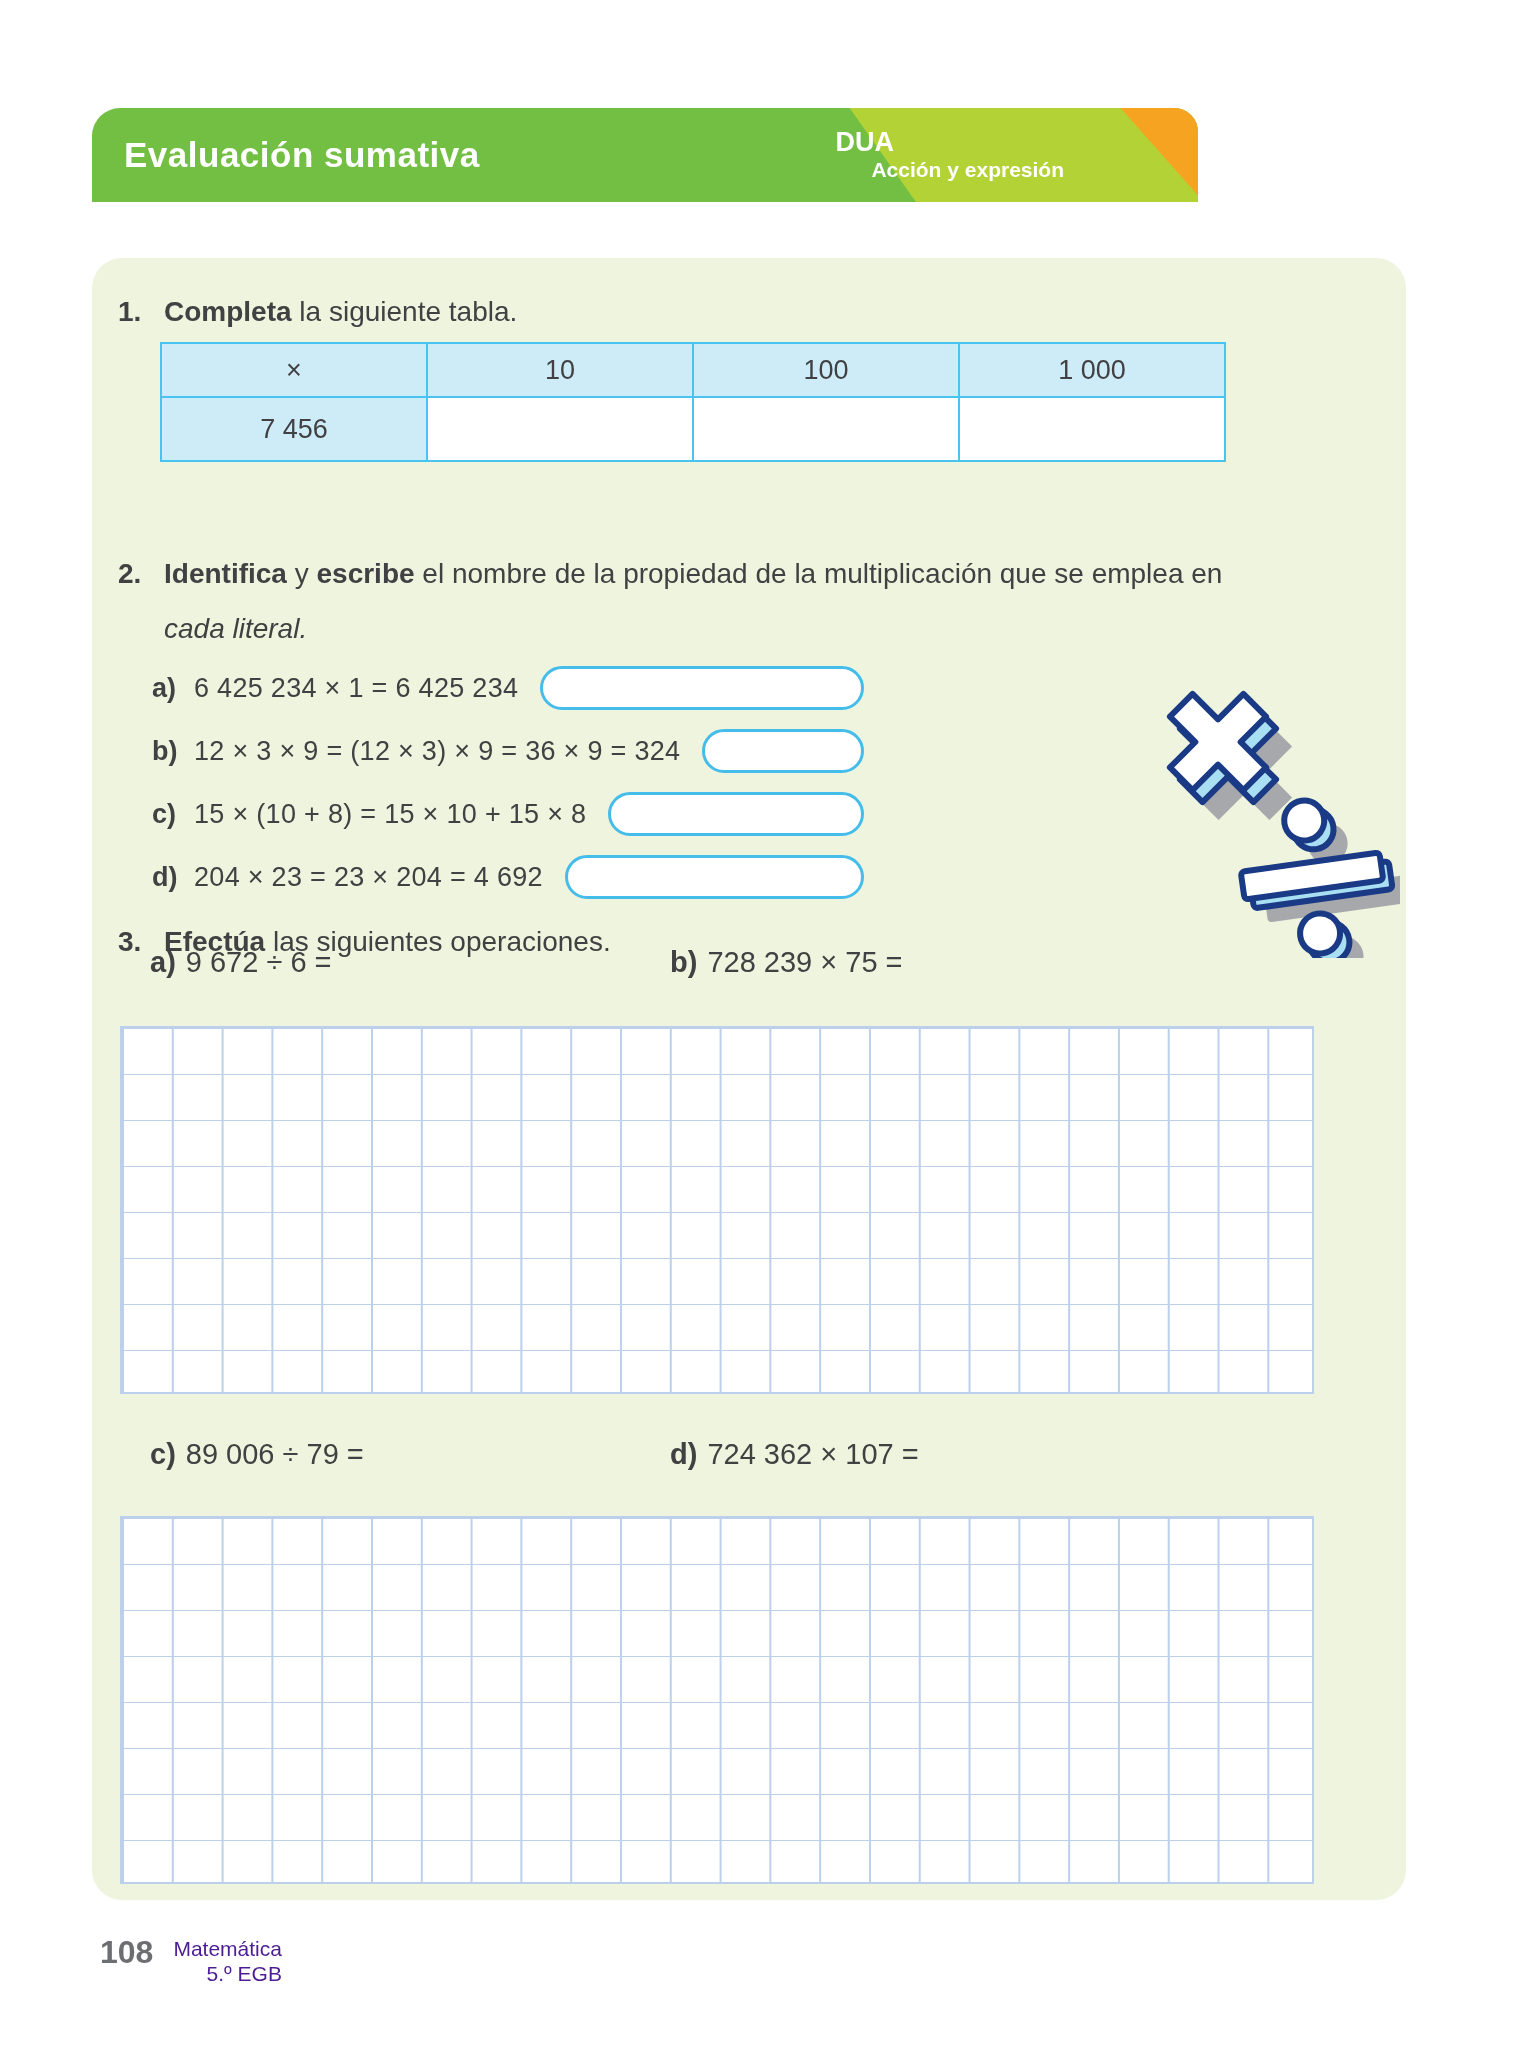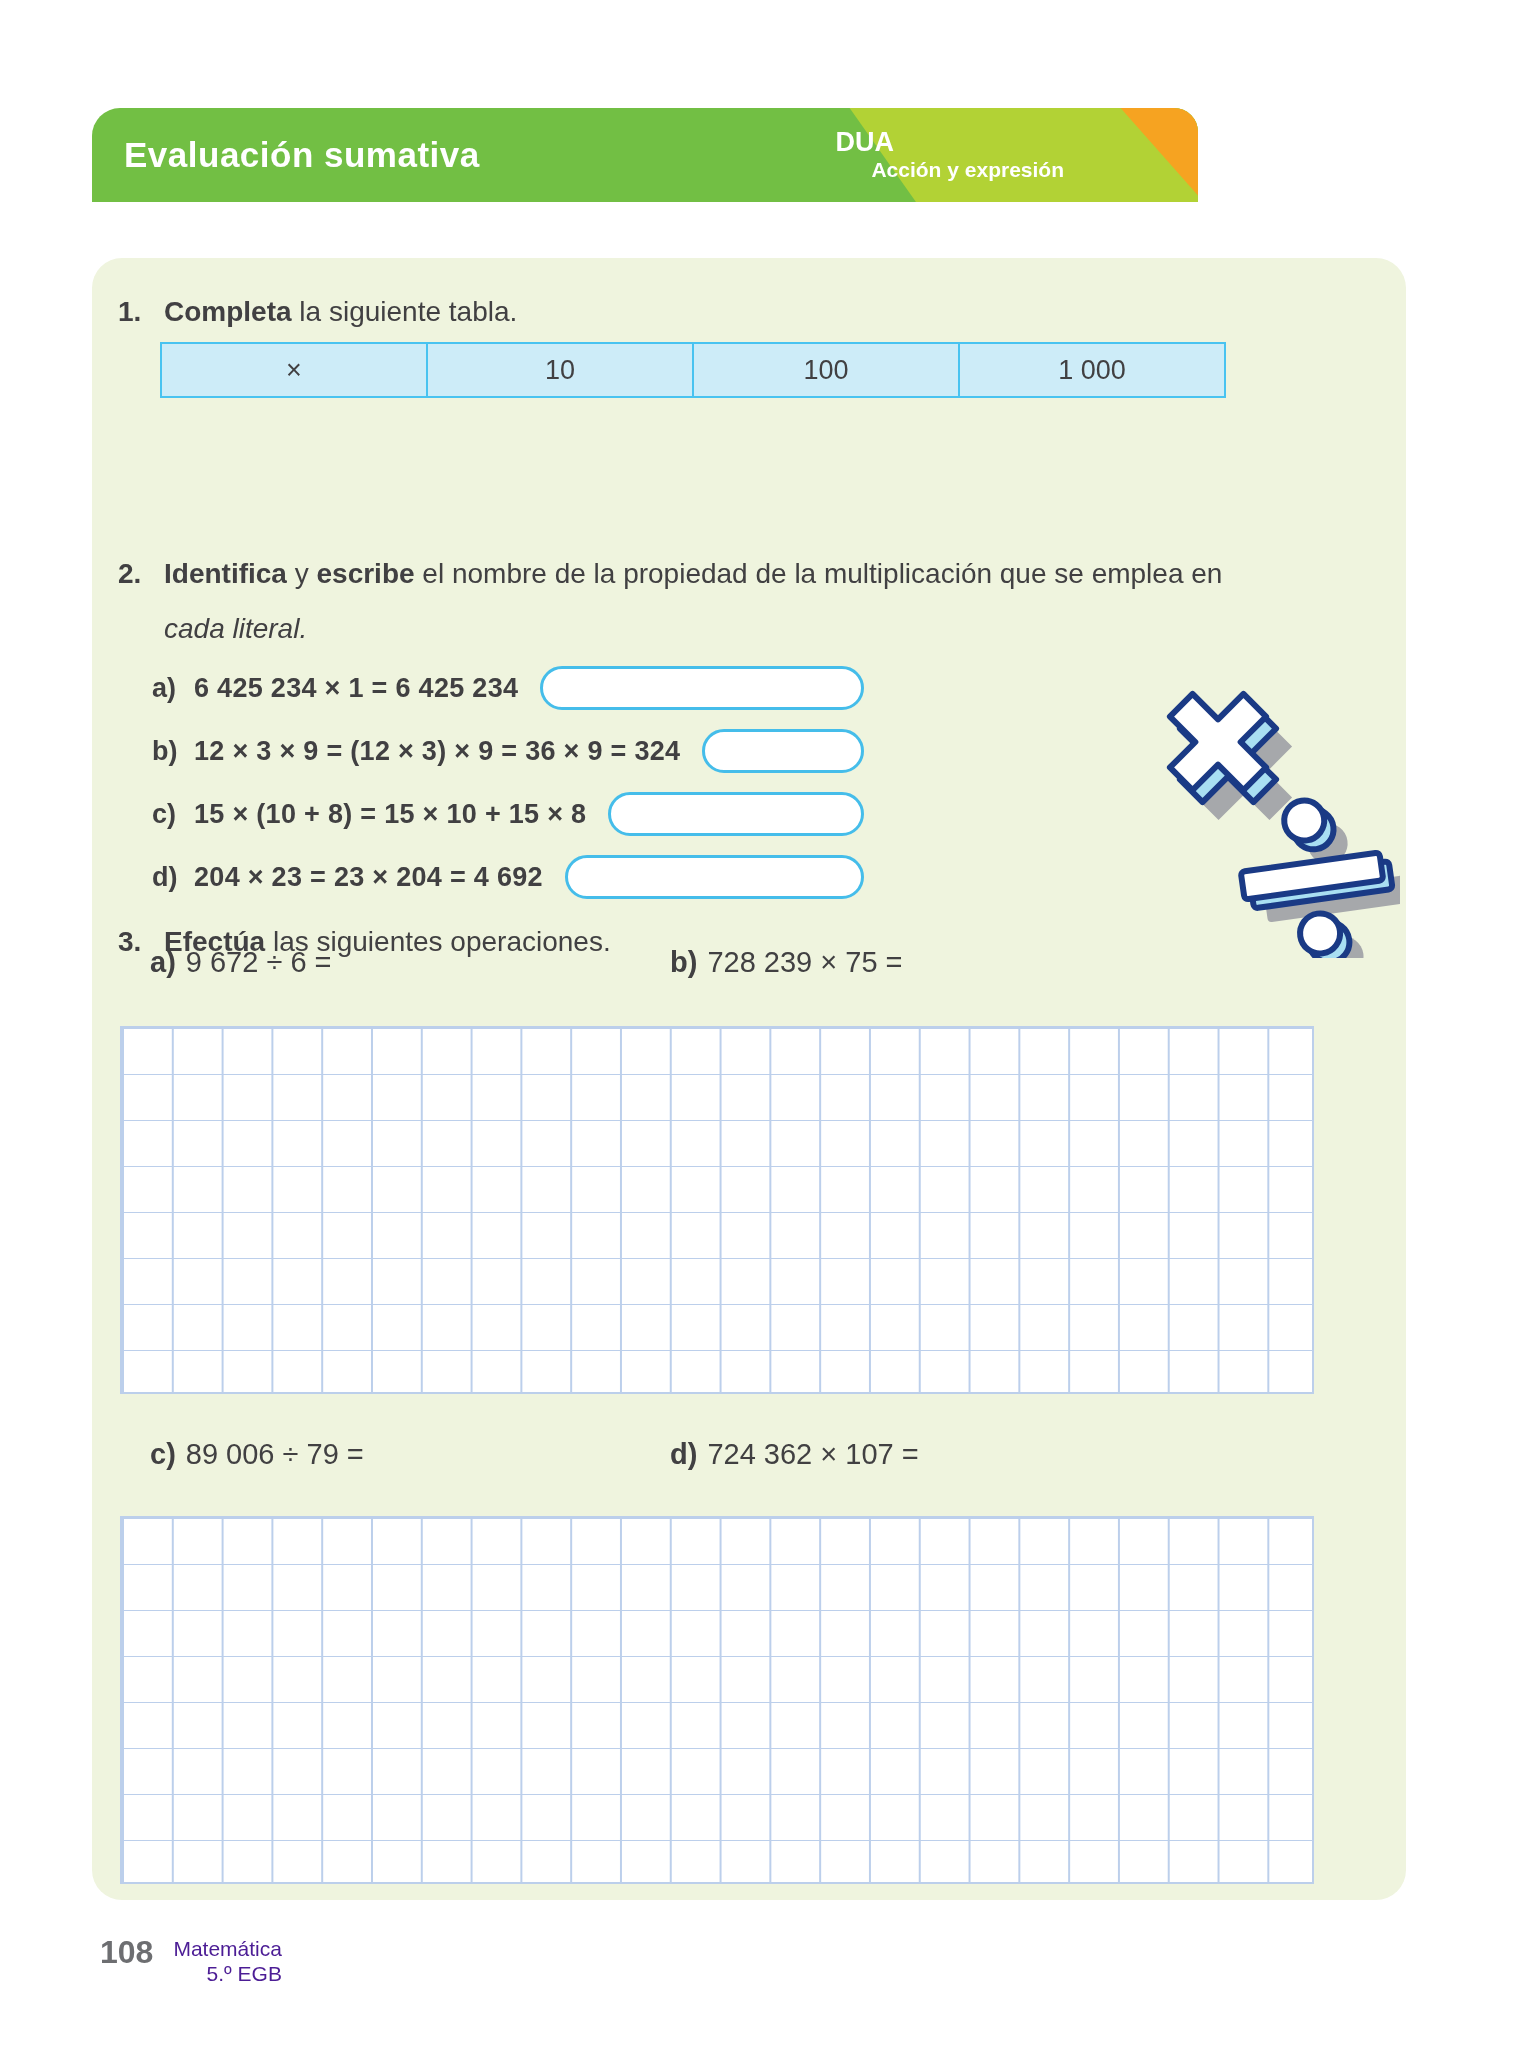--- a/index.html
+++ b/index.html
@@ -37,21 +37,21 @@
   .mult-table th { background:#cdecf8; height:54px; }
   .mult-table td { background:#ffffff; height:64px; }
   .mult-table td.rowlabel { background:#cdecf8; }
 
   
   .ex2-head { left:26px; top:300px; }
   .ex2-line2 { margin-top:23px;font-style:italic; }
   .ex2-items { position:absolute; left:60px; top:406px; width:712px; }
   .prop-item { display:flex; align-items:center; height:48px; margin-bottom:15px; }
   .item-label { font-weight:bold; font-size:27px; min-width:42px; }
-  .item-expr { font-size:27px; letter-spacing:.3px; white-space:nowrap;font-weight:bold; }
+  .item-expr { font-size:27px; letter-spacing:.3px; white-space:nowrap; }
   .answer-pill { flex:1; height:44px; margin-left:22px; min-width:120px;
     background:#ffffff; border:3px solid #45bdea; border-radius:24px; }
 
   
   .decoration { position:absolute; left:1048px; top:400px; width:260px; height:300px; }
 
   
   .ex3-head { left:26px; top:668px; }
   .op-row { position:absolute; left:58px; display:flex; font-size:29px; white-space:nowrap; }
   .op-row .op { display:flex; gap:10px; }
@@ -94,20 +94,26 @@
     <span><span class="b">Completa</span><span> la siguiente tabla.</span></span>
   </div>
 
   <table class="mult-table">
     <tbody>
         <tr>
       <th>×</th>
       <th>10</th>
       <th>100</th>
       <th>1 000</th>
+    </tr>
+    <tr>
+      <td class="rowlabel">7 456</td>
+      <td></td>
+      <td></td>
+      <td></td>
     </tr>
   </tbody>
     </table>
 
   <div class="ex-head ex2-head">
     <span class="ex-num">2.</span>
     <span>
       <span class="b">Identifica</span><span> y </span><span class="b">escribe</span><span> el nombre de la propiedad de la multiplicación que se emplea en</span>
       <div class="ex2-line2">cada literal.</div>
     </span>

